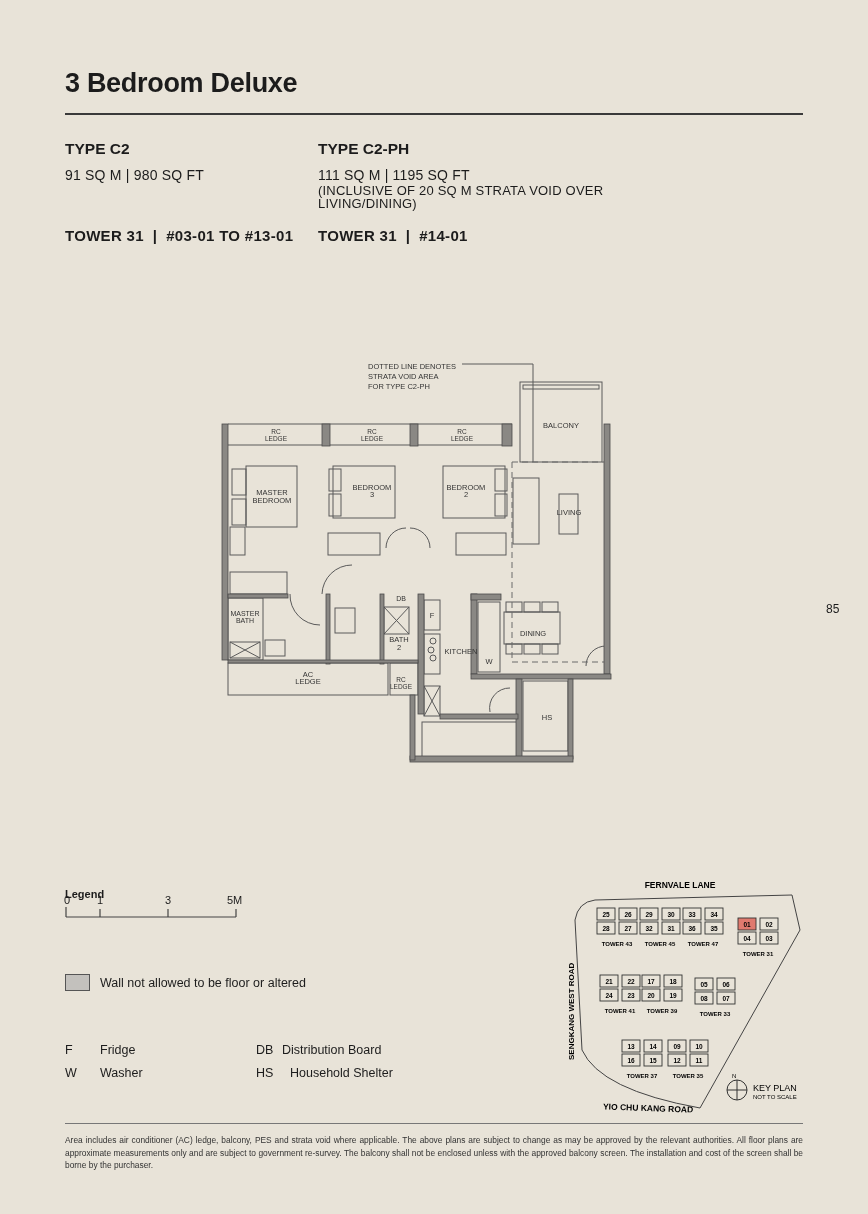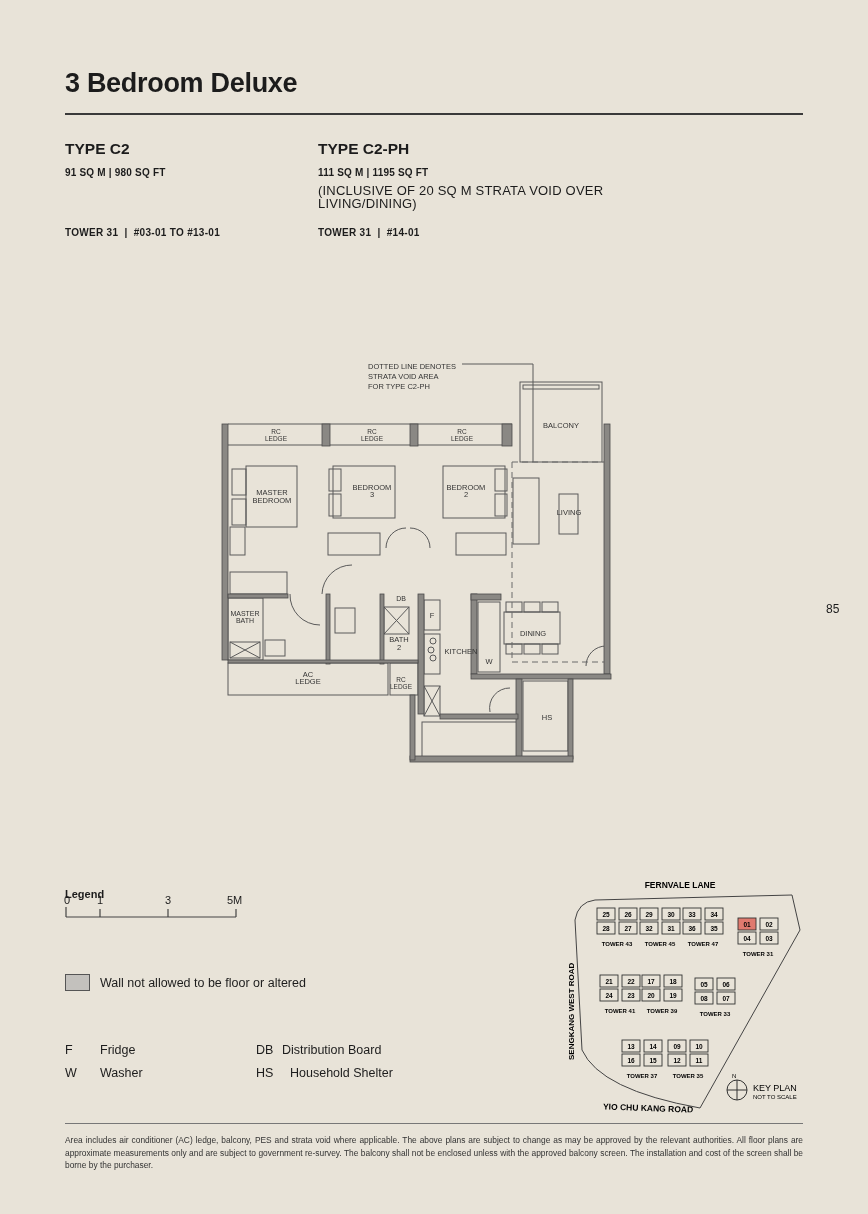--- a/index.html
+++ b/index.html
@@ -2,23 +2,23 @@
 <html><head>
 <meta charset="utf-8">
 <style>
   html, body { margin:0; padding:0; }
   body { width:868px; height:1214px; background:#e8e3d8; position:relative; overflow:hidden;
          font-family:"Liberation Sans", sans-serif; color:#1c1c1c; }
   .abs { position:absolute; }
   .title { left:65px; top:68px; font-size:27px; font-weight:bold; letter-spacing:-0.3px; }
   .rule { left:65px; width:738px; height:1.5px; background:#3a3a3a; }
   .type-h { font-size:15.5px; font-weight:bold; }
-  .size { font-size:10px; letter-spacing:0.2px;font-weight:bold; }
+  .size { font-size:14px; letter-spacing:0.2px; }
   .note { font-size:13px; line-height:13px; letter-spacing:0.2px; }
-  .tower { font-size:10px; font-weight:bold; letter-spacing:0.3px; }
+  .tower { font-size:15px; font-weight:bold; letter-spacing:0.3px; }
   .pagenum { left:826px; top:602px; font-size:12px; }
   .scale-lbl { font-size:11px; position:absolute; top:894px; }
   .legend-h { left:65px; top:888px; font-size:11px; font-weight:bold; }
   .swatch { left:65px; top:974px; width:23px; height:15px; background:#c3c1bd; border:1px solid #555; }
   .legend-txt { left:100px; top:976px; font-size:12.5px; }
   .abbr { font-size:12.5px; position:absolute; }
   .disclaimer { left:65px; top:1134px; width:738px; font-size:8.4px; line-height:12.5px; color:#333; text-align:justify; }
   svg text { font-family:"Liberation Sans", sans-serif; }
 </style>
 </head>

